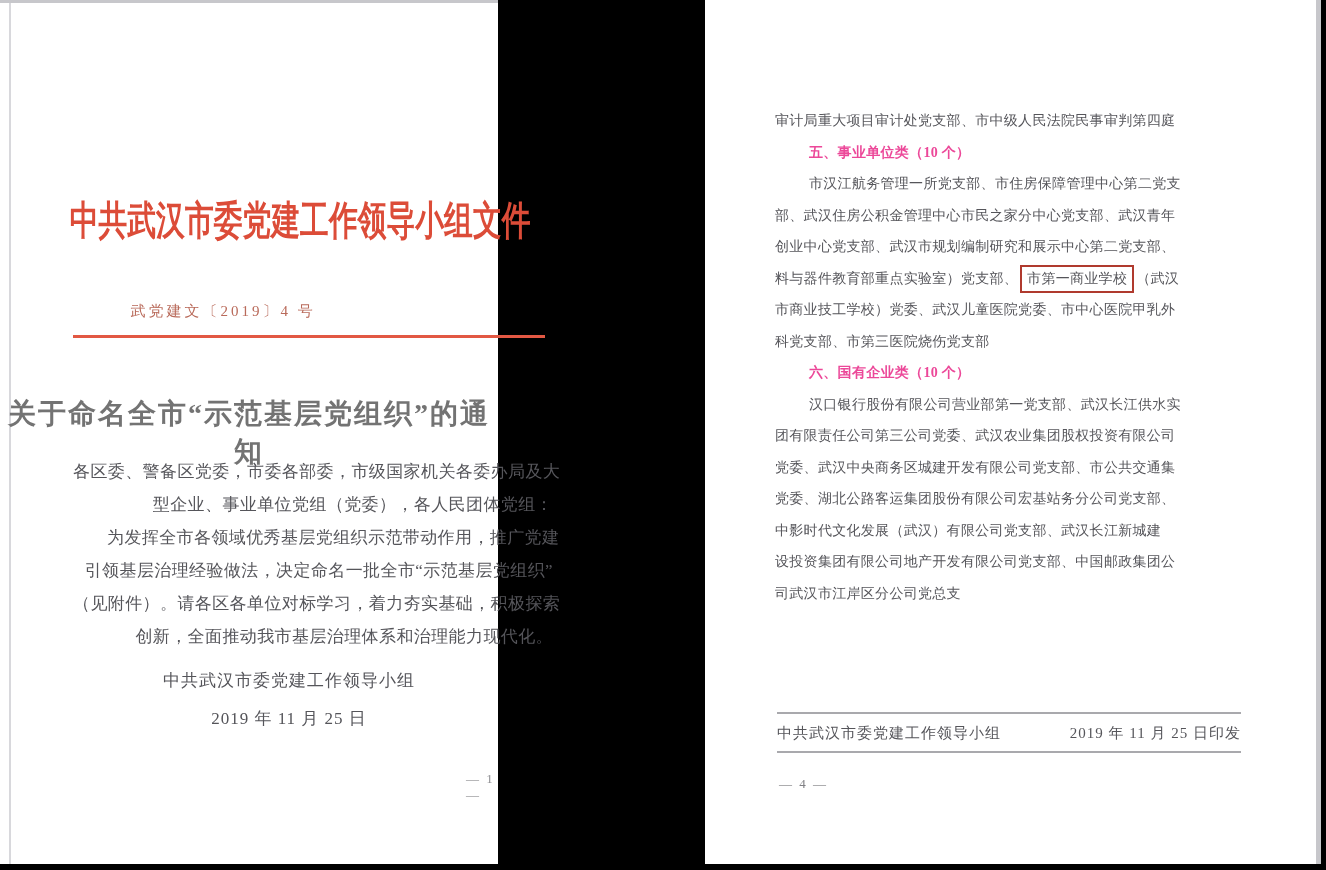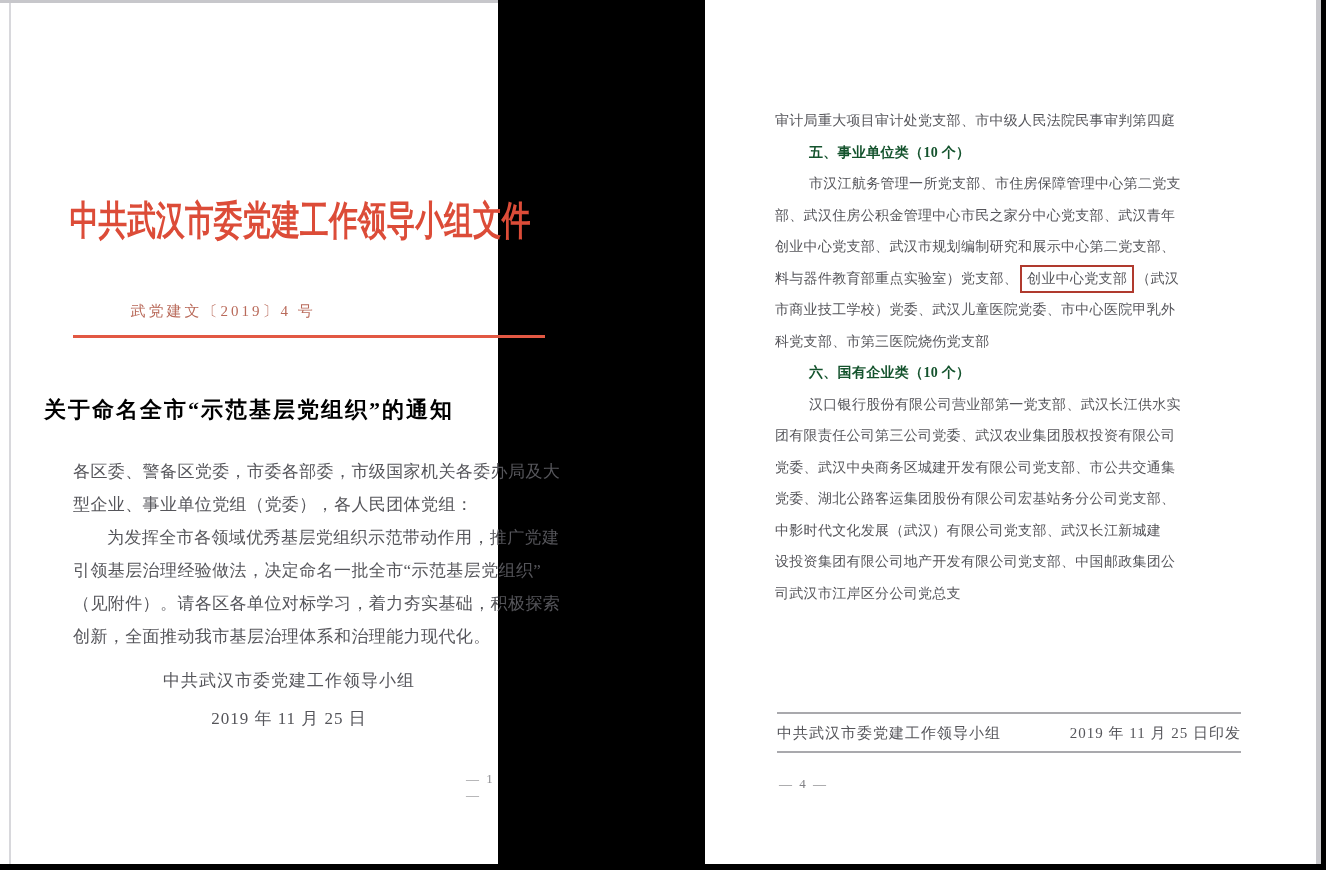--- a/index.html
+++ b/index.html
@@ -43,49 +43,49 @@
     position: absolute; top: 299px; left: 0; width: 100%;
     text-align: center; font-size: 15px; letter-spacing: 3px;
     color: #b96a5a; transform: translateX(-26px);
   }
   .red-rule {
     position: absolute; top: 332px; left: 73px; width: 472px; height: 3px;
     background: #e25843;
   }
   .doc-title {
     position: absolute; top: 392px; left: 0; width: 100%;
-    text-align: center; font-size: 22px; font-weight: bold;
-    letter-spacing: 2px; color: #000000;
+    text-align: center; font-size: 28px; font-weight: bold;
+    letter-spacing: 2px; color: #737373;
   }
   .body-block {
     position: absolute; top: 452px; left: 73px; width: 480px;
     font-size: 17px; line-height: 33px; color: #55555a;
     letter-spacing: 0.4px;
   }
-  .body-block .line { white-space: nowrap; }
+  .body-block .line { white-space: nowrap; text-align: right; }
   .indent { padding-left: 34px; }
   .sign-block {
     position: absolute; top: 666px; left: 0; width: 100%;
     text-align: center; transform: translateX(40px);
     color: #55555a; font-size: 17px; letter-spacing: 1px;
   }
   .sign-block .sig { margin-bottom: 15px; }
   .page-num-left {
     position: absolute; left: 466px; top: 768px;
     font-size: 13px; color: #909094; letter-spacing: 2px;
   }
 
   
   .content-block {
     position: absolute; top: 105px; left: 70px; width: 475px;
     font-size: 14px; line-height: 31.5px; color: #55555a;
     letter-spacing: 0.3px;
   }
   .content-block .line { white-space: nowrap; }
-  .content-block .heading { font-weight: bold; color: #14532d; }
+  .content-block .heading { font-weight: bold; color: #ec4899; }
   .red-box {
     display: inline-block;
     border: 2px solid #b03a2e;
     padding: 1px 5px;
     margin: 0 2px;
     line-height: 22px;
   }
   .footer-rule {
     position: absolute; left: 72px; width: 464px; height: 2px;
     background: #a9a9ad;
@@ -135,21 +135,21 @@
 </div>
 
 <div class="page page-right">
 
   <div class="content-block">
     <div class="line">审计局重大项目审计处党支部、市中级人民法院民事审判第四庭</div>
     <div class="line heading indent">五、事业单位类（10 个）</div>
     <div class="line indent">市汉江航务管理一所党支部、市住房保障管理中心第二党支</div>
     <div class="line">部、武汉住房公积金管理中心市民之家分中心党支部、武汉青年</div>
     <div class="line">创业中心党支部、武汉市规划编制研究和展示中心第二党支部、</div>
-    <div class="line"><span>料与器件教育部重点实验室）党支部、</span><span class="red-box">创业中心党支部</span><span>（武汉</span></div>
+    <div class="line"><span>料与器件教育部重点实验室）党支部、</span><span class="red-box">市第一商业学校</span><span>（武汉</span></div>
     <div class="line">市商业技工学校）党委、武汉儿童医院党委、市中心医院甲乳外</div>
     <div class="line">科党支部、市第三医院烧伤党支部</div>
     <div class="line heading indent">六、国有企业类（10 个）</div>
     <div class="line indent">汉口银行股份有限公司营业部第一党支部、武汉长江供水实</div>
     <div class="line">团有限责任公司第三公司党委、武汉农业集团股权投资有限公司</div>
     <div class="line">党委、武汉中央商务区城建开发有限公司党支部、市公共交通集</div>
     <div class="line">党委、湖北公路客运集团股份有限公司宏基站务分公司党支部、</div>
     <div class="line">中影时代文化发展（武汉）有限公司党支部、武汉长江新城建</div>
     <div class="line">设投资集团有限公司地产开发有限公司党支部、中国邮政集团公</div>
     <div class="line">司武汉市江岸区分公司党总支</div>

